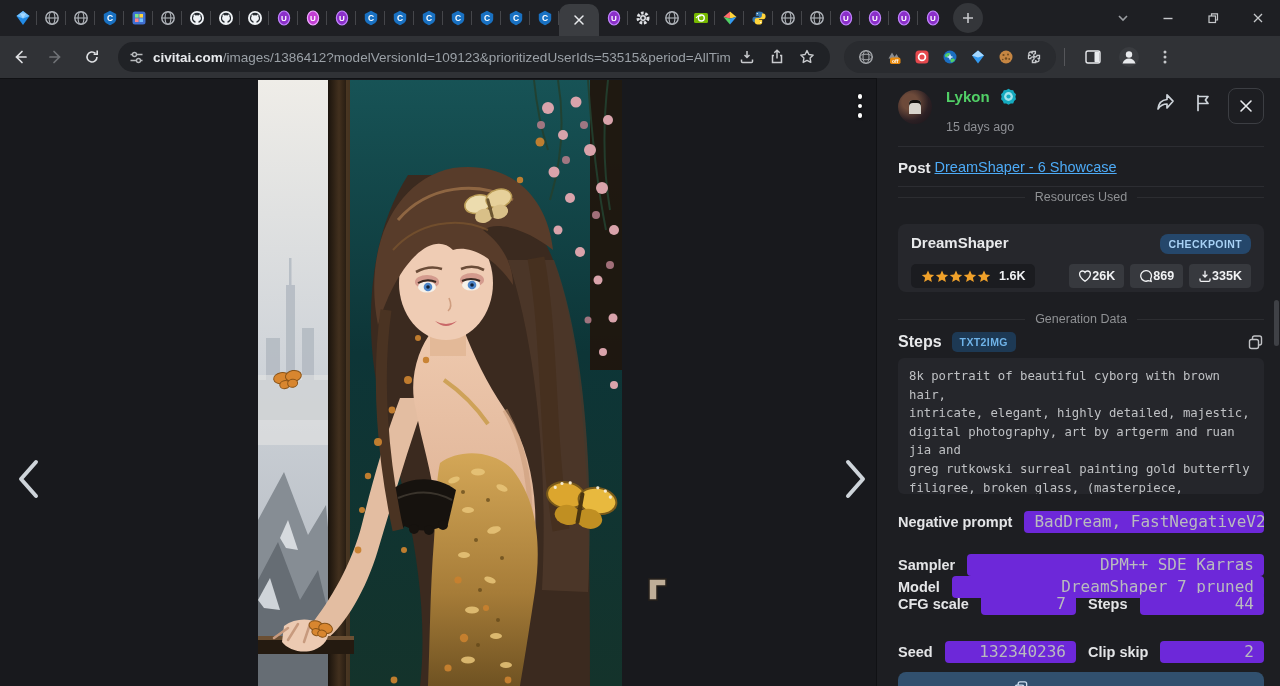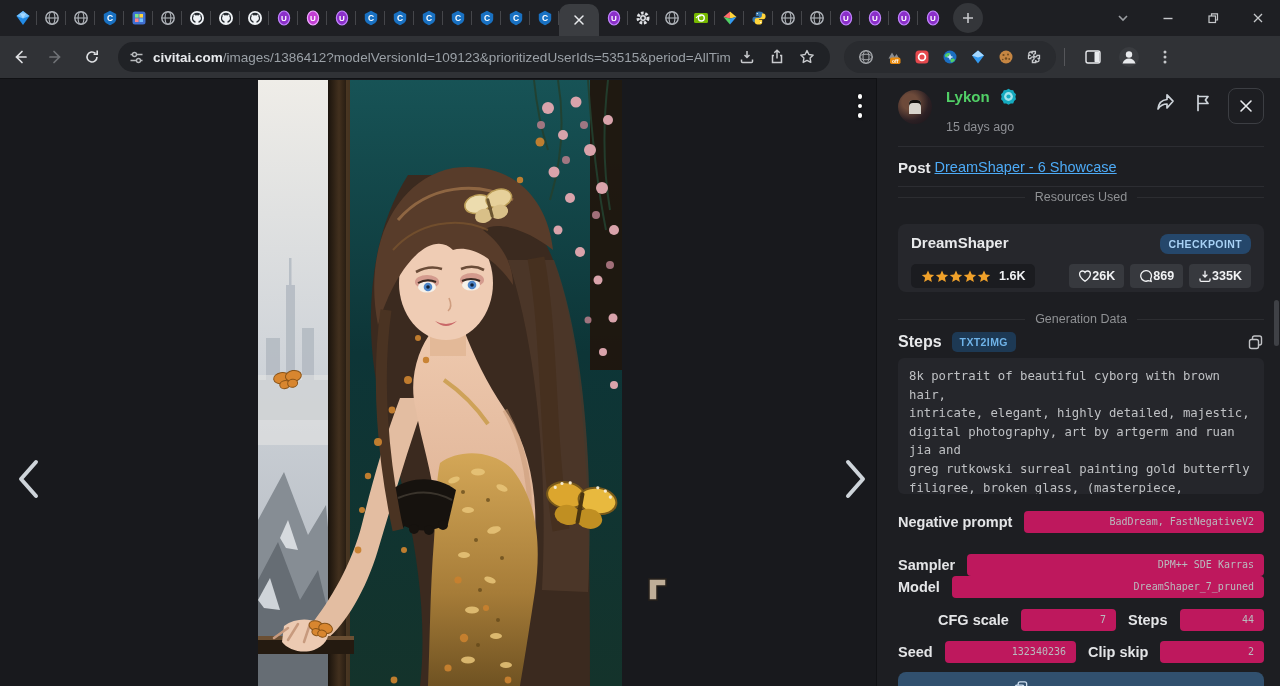--- a/index.html
+++ b/index.html
@@ -70,22 +70,22 @@
   #promptlabel{color:#e8e9eb;font-size:16px;font-weight:700;}
   #txtbadge{background:#1d3954;color:#6fb3e8;font-size:10.5px;font-weight:700;letter-spacing:.4px;
             padding:4px 8px;border-radius:5px;margin-left:10px;}
   #promptrow .spacer{flex:1;}
   #promptbox{top:280px;height:136px;background:#25262b;border-radius:6px;padding:9px 11px;box-sizing:border-box;
              font-family:"DejaVu Sans Mono",monospace;font-size:12.3px;line-height:18.6px;color:#bfc1c4;white-space:pre-wrap;overflow:hidden;}
   .metarow{position:absolute;left:21px;right:17px;height:22px;display:flex;gap:12px;}
   .mcell{display:flex;gap:12px;flex:1;min-width:0;}
   .mcell.c1{flex:0 0 178px;}
   .mlabel{color:#e4e5e7;font-size:14.5px;font-weight:700;line-height:22px;white-space:nowrap;flex:none;}
-  .mpill{flex:1;min-width:0;background:#be185d;border-radius:4px;font-family:"DejaVu Sans Mono",monospace;
-         font-size:10px;color:#b9bbbe;line-height:22px;text-align:right;padding:0 10px;white-space:nowrap;overflow:hidden;}
+  .mpill{flex:1;min-width:0;background:#6d28d9;border-radius:4px;font-family:"DejaVu Sans Mono",monospace;
+         font-size:16px;color:#b9bbbe;line-height:22px;text-align:right;padding:0 10px;white-space:nowrap;overflow:hidden;}
   #copybtn{position:absolute;left:21px;right:17px;top:594px;height:40px;background:#31506e;border-radius:8px;
            border:none;display:flex;align-items:flex-start;padding:8px 0 0 115px;box-sizing:border-box;}
   #pscroll{position:absolute;right:2px;top:222px;width:5px;height:46px;border-radius:3px;background:#3f4146;}
 </style>
 </head>
 <body>
 
 <div id="stage">
 
   <div id="tabstrip">
@@ -811,21 +811,21 @@
             <span class="mlabel">Sampler</span>
             <span class="mpill">DPM++ SDE Karras</span>
           </div>
         </div>
         <div class="metarow" style="top: 498px;">
           <div class="mcell">
             <span class="mlabel">Model</span>
             <span class="mpill">DreamShaper_7_pruned</span>
           </div>
         </div>
-        <div class="metarow" style="top: 531px; margin-left: 40px;">
+        <div class="metarow" style="top: 515px;">
           <div class="mcell c1">
             <span class="mlabel">CFG scale</span>
             <span class="mpill">7</span>
           </div>
           <div class="mcell">
             <span class="mlabel">Steps</span>
             <span class="mpill">44</span>
           </div>
         </div>
         <div class="metarow" style="top: 563px;">

